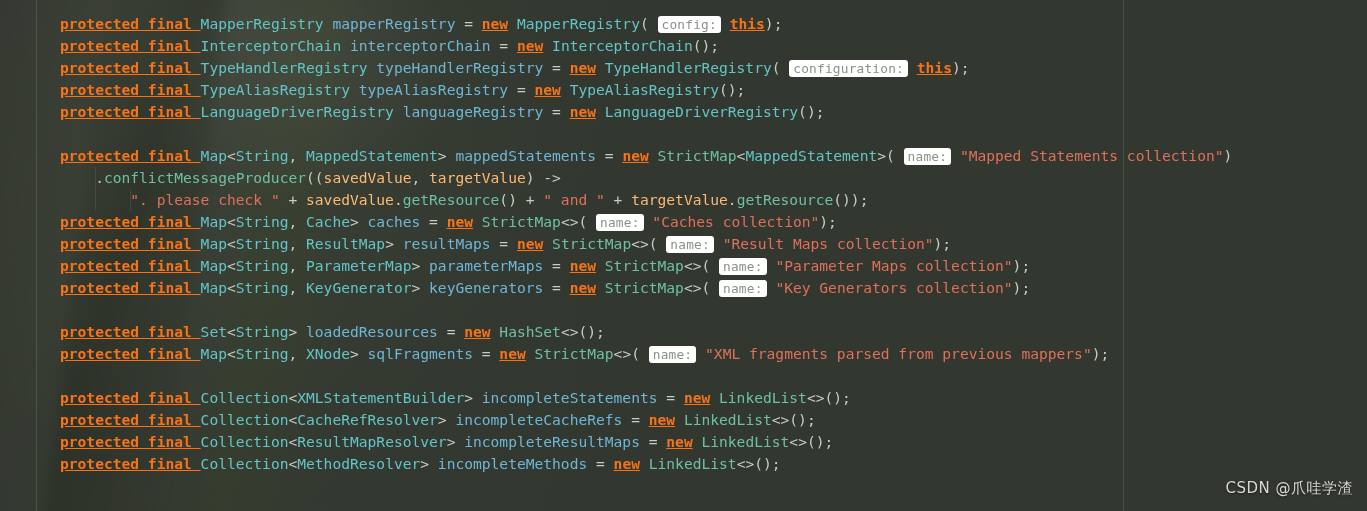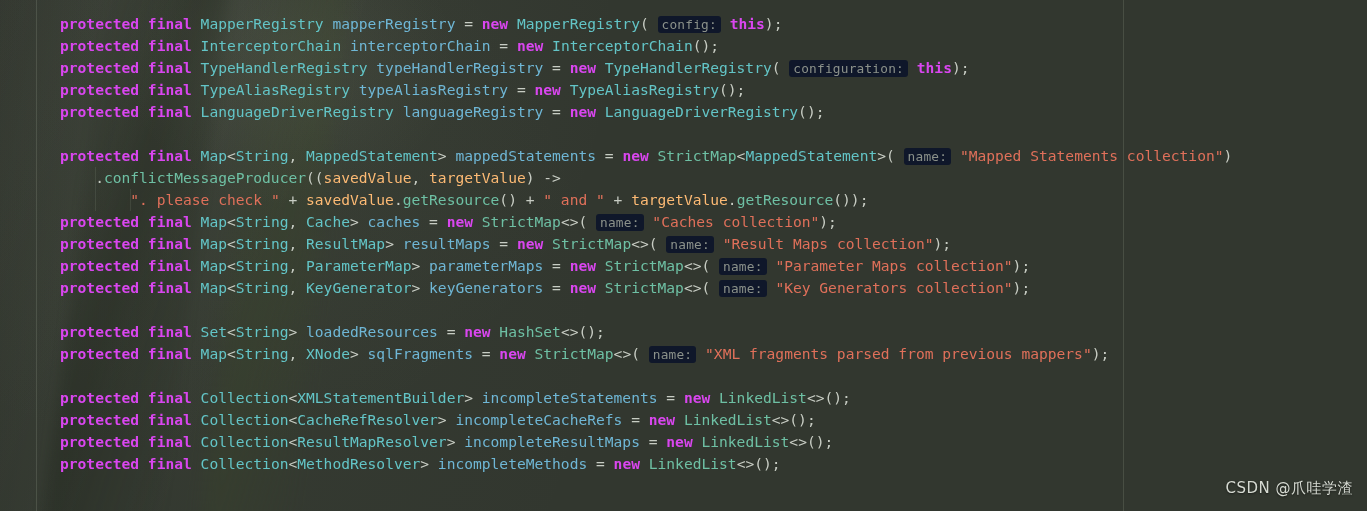--- a/index.html
+++ b/index.html
@@ -99,32 +99,32 @@
   
   .iguide {
     position: absolute;
     top: 0;
     width: 1px;
     height: 22px;
     background: rgba(150,160,140,0.16);
   }
 
   
-  .kw   { color: #d946ef; font-weight: bold; }          
+  .kw   { color: #f97316; font-weight: bold; text-decoration: underline; }          
   .type { color: #63c5c7; }                              
   .fld  { color: #6fb7d6; }                              
   .plain{ color: #c8cdc4; }                              
   .str  { color: #e0705a; }                              
   .mth  { color: #6ec0a4; text-align: center; }                              
   .id   { color: #fdba74; }                              
 
   
   .hint {
     color: #8b918a;
-    background: #0f172a;
+    background: #ffffff;
     border-radius: 3px;
     padding: 1px 4px 1px 4px;
     font-size: 12.8px;
     letter-spacing: 0.2px;
   }
 
   .watermark {
     position: absolute;
     right: 14px;
     bottom: 13px;

